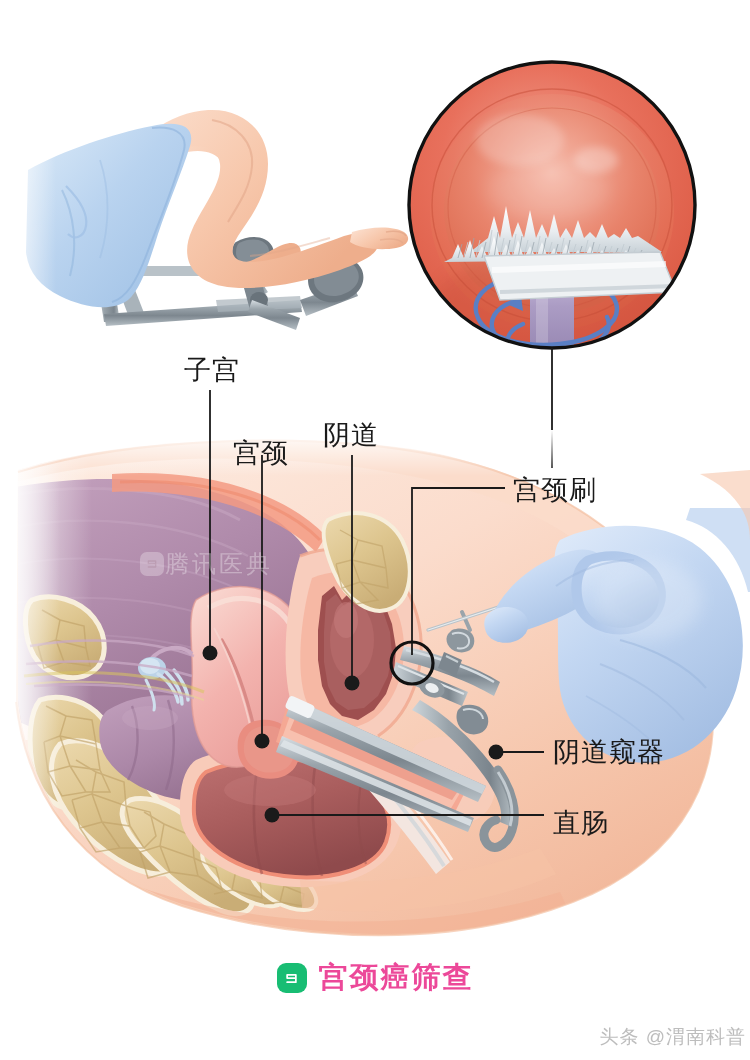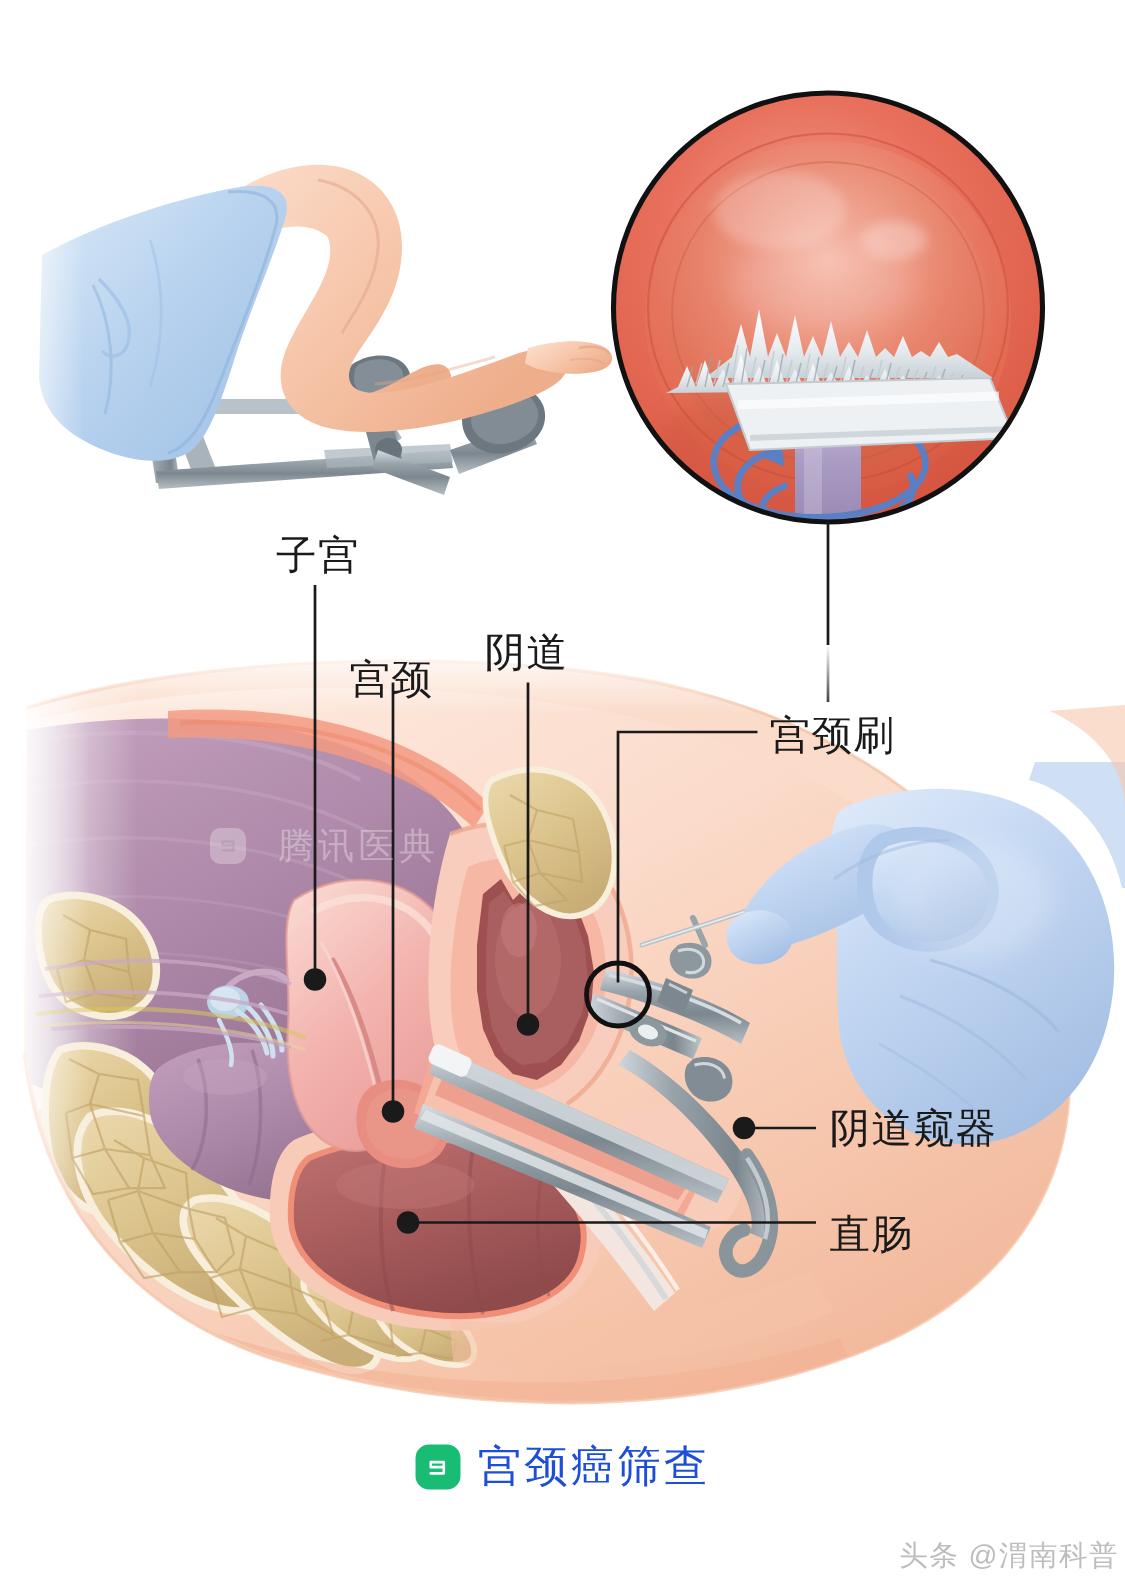--- a/index.html
+++ b/index.html
@@ -33,23 +33,24 @@
     position:absolute;
     left:0; right:0;
     top:958px;
     display:flex;
     align-items:center;
     justify-content:center;
     gap:12px;
   }
   .caption-text{
     font-size:29px;
-    color:#1d4ed8;
+    color:#ec4899;
     letter-spacing:2px;
     font-family:"Liberation Sans","DejaVu Sans",sans-serif;
+    font-weight:bold;
   }
   .logo-badge{
     width:30px;height:30px;
     border-radius:9px;
     background:#18bd73;
     display:flex;align-items:center;justify-content:center;
     flex:0 0 auto;
   }
   .attribution{
     position:absolute;
@@ -60,21 +61,21 @@
     letter-spacing:1px;
     font-family:"Liberation Sans","DejaVu Sans",sans-serif;
     white-space:nowrap;
   }
   .watermark{
     position:absolute;
     left:140px;
     top:548px;
     display:flex;
     align-items:center;
-    gap:21px;
+    gap:1px;
     opacity:.34;
     pointer-events:none;
   }
   .wm-badge{
     width:24px;height:24px;border-radius:7px;
     background:rgba(255,255,255,.82);
     display:flex;align-items:center;justify-content:center;
   }
   .wm-text{
     font-size:24px;

